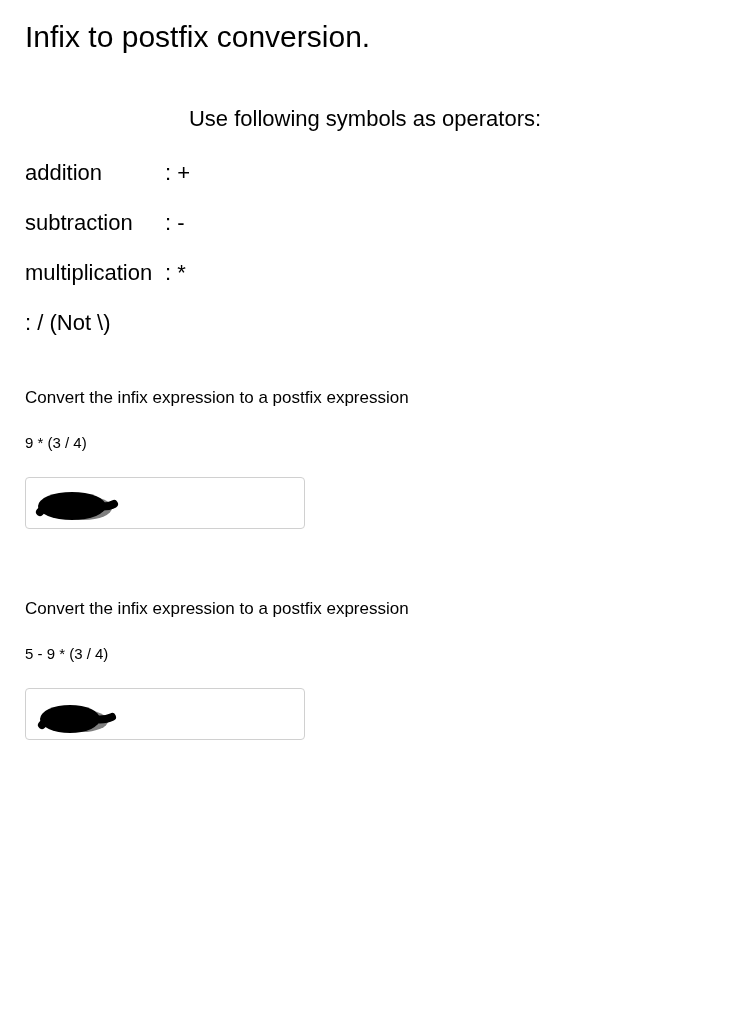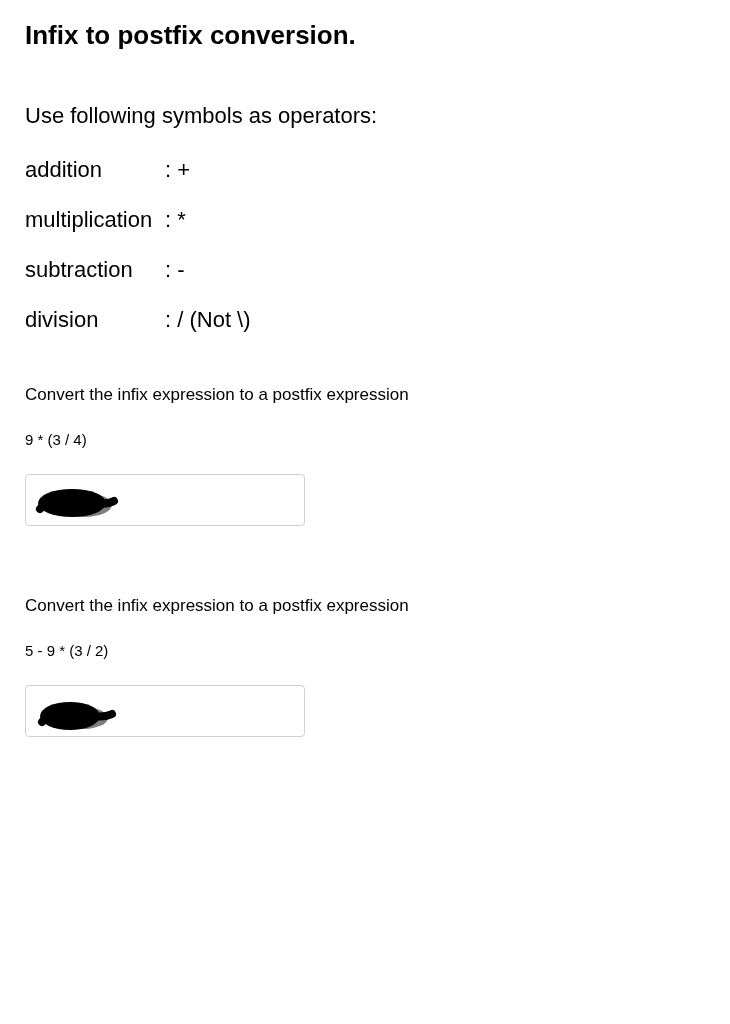--- a/index.html
+++ b/index.html
@@ -8,28 +8,29 @@
       box-sizing: border-box;
     }
     body {
       font-family: Arial, Helvetica, sans-serif;
       background: #ffffff;
       padding: 20px 25px;
       width: 730px;
       color: #000000;
     }
     .title {
-      font-size: 26px;
-      font-weight: bold;
+      font-size: 30px;
+      font-weight: normal;
       margin-bottom: 52px;
     }
     .instructions {
       font-size: 22px;
       font-weight: normal;
       margin-bottom: 28px;
+      text-align: center;
     }
     .operators-list {
       margin-bottom: 52px;
     }
     .operator-row {
       font-size: 22px;
       margin-bottom: 24px;
       display: flex;
       align-items: center;
     }
@@ -78,50 +79,49 @@
 <h1 class="title">Infix to postfix conversion.</h1>
 
 <p class="instructions">Use following symbols as operators:</p>
 
 <div class="operators-list">
   <div class="operator-row">
     <span class="operator-label">addition</span>
     <span class="operator-symbol">: +</span>
   </div>
   <div class="operator-row">
+    <span class="operator-label">subtraction</span>
+    <span class="operator-symbol">: -</span>
+  </div>
+  <div class="operator-row">
     <span class="operator-label">multiplication</span>
     <span class="operator-symbol">: *</span>
   </div>
   <div class="operator-row">
-    <span class="operator-label">subtraction</span>
-    <span class="operator-symbol">: -</span>
-  </div>
-  <div class="operator-row">
-    <span class="operator-label">division</span>
     <span class="operator-symbol">: /  (Not \)</span>
   </div>
 </div>
 
 <div class="question-block">
   <p class="question-text">Convert the infix expression to a postfix expression</p>
   <p class="expression">9  *  (3 / 4)</p>
   <div class="answer-box">
     <div class="scribble">
       <svg viewBox="0 0 90 42">
         <ellipse cx="38" cy="22" rx="34" ry="14" fill="#000000"></ellipse>
         <ellipse cx="50" cy="24" rx="28" ry="12" fill="#000000" opacity="0.5"></ellipse>
         <path d="M 6 28 Q 20 10 45 18 Q 70 26 80 20" stroke="#000000" stroke-width="8" fill="none" stroke-linecap="round"></path>
       </svg>
     </div>
   </div>
 </div>
 
 <div class="question-block">
   <p class="question-text">Convert the infix expression to a postfix expression</p>
-  <p class="expression">5 - 9  *  (3 / 2)</p>
+  <p class="expression">5 - 9  *  (3 / 4)</p>
   <div class="answer-box">
     <div class="scribble">
       <svg viewBox="0 0 90 42">
         <ellipse cx="36" cy="24" rx="30" ry="14" fill="#000000"></ellipse>
         <ellipse cx="48" cy="26" rx="26" ry="11" fill="#000000" opacity="0.5"></ellipse>
         <path d="M 8 30 Q 22 12 44 20 Q 66 28 78 22" stroke="#000000" stroke-width="8" fill="none" stroke-linecap="round"></path>
       </svg>
     </div>
   </div>
 </div>

